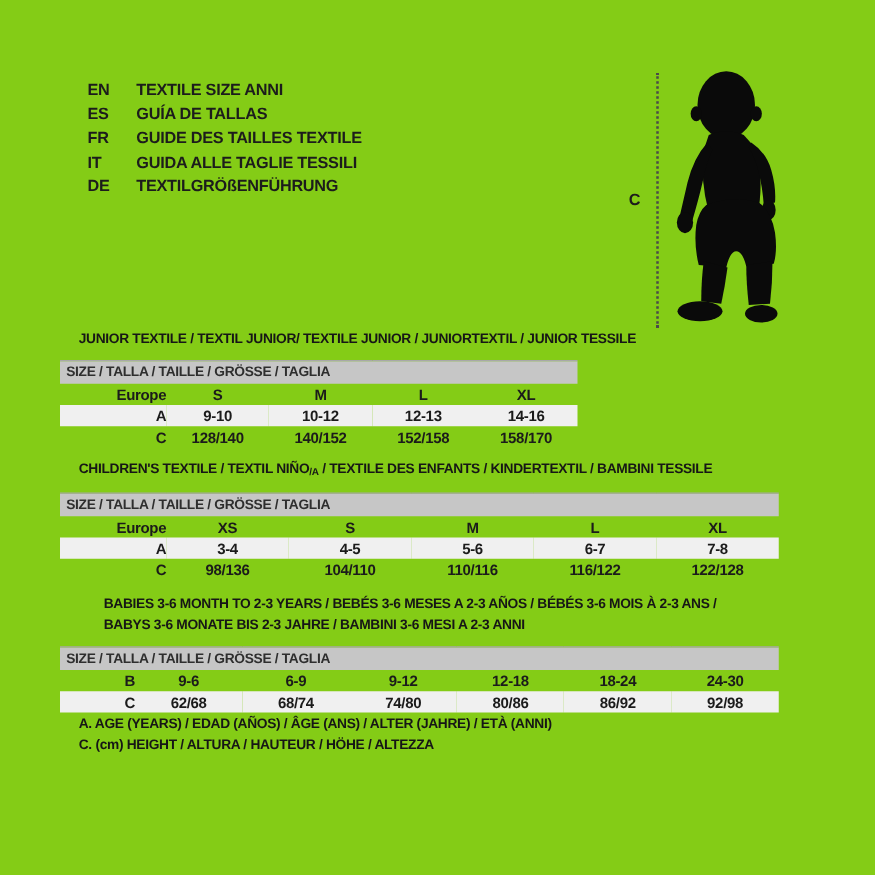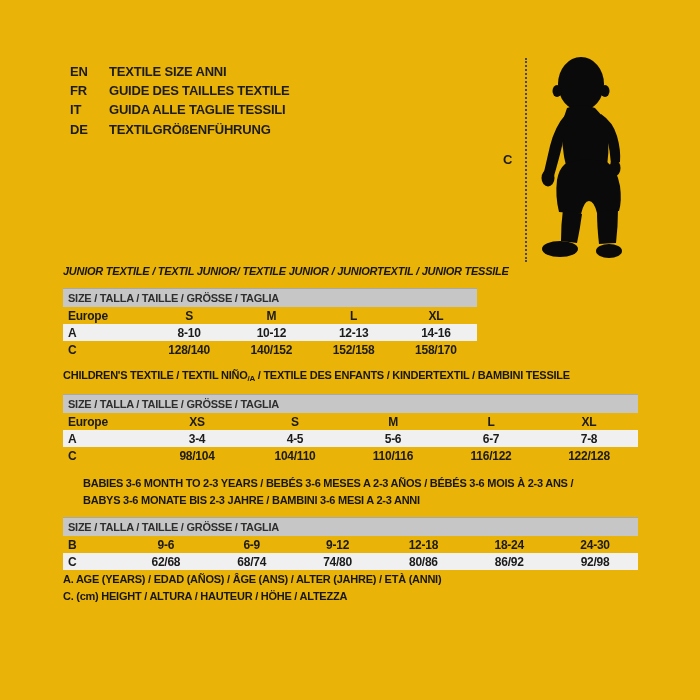--- a/index.html
+++ b/index.html
@@ -2,71 +2,75 @@
 <html><head>
 <meta charset="utf-8">
 <style>
   html,body{margin:0;padding:0;background:#ffffff;}
   body{
     width:700px;height:700px;
     font-family:"Liberation Sans", sans-serif;
     color:#1c1c1c;
     -webkit-font-smoothing:antialiased;
   }
-  .canvas{position:relative;width:700px;height:700px;background:#eab308;overflow:hidden;}
+  .canvas{position:relative;width:700px;height:700px;background:#84cc16;overflow:hidden;}
 
   
   .lang-block{position:absolute;left:70px;top:62px;}
   .lang-row{display:flex;height:19.2px;align-items:center;font-weight:bold;font-size:13px;letter-spacing:-0.2px;}
   .lang-code{width:39px;}
 
   
   .height-line{position:absolute;left:525px;top:58px;height:204px;width:0;border-left:2px dotted #4a4a4a;}
   .height-label{position:absolute;left:503px;top:152px;font-weight:bold;font-size:13px;}
   .baby-svg{position:absolute;left:537px;top:54px;}
 
   
   .section-title{position:absolute;left:63px;font-weight:bold;font-size:11px;letter-spacing:-0.25px;white-space:nowrap;color:#161616;}
   .title-sub{font-size:8px;vertical-align:-2px;}
-  #title-1{top:265px;font-style:italic;}
+  #title-1{top:265px;}
   #title-2{top:369px;text-align:right;}
   #title-3{top:475px;line-height:17px;margin-left:20px;}
 
   
-  .table-wrap{position:absolute;left:63px;}
+  .table-wrap{position:absolute;left:48px;}
   #table-1{top:288px;width:414px;}
   #table-2{top:394px;width:575px;}
   #table-3{top:517px;width:575px;}
   table.size-table{
     border-collapse:collapse;table-layout:fixed;width:100%;
     border-top:1px solid #a8a8a8;font-weight:bold;
   }
   .size-table th.band{
     background:#c6c6c6;font-size:11px;font-weight:bold;text-align:left;
     padding:3px 0 3px 5px;letter-spacing:-0.25px;color:#2e2e2e;height:12px;
   }
   .size-table td{
     font-size:12px;text-align:center;height:17px;padding:0;
     letter-spacing:-0.25px;color:#1b1b1b;
   }
-  .size-table td.rowlabel{text-align:left;padding-left:5px;}
+  .size-table td.rowlabel{text-align:right;padding-left:5px;}
   .size-table tbody tr:nth-child(even){background:#f0f0f0;}
 
   
   .legend{position:absolute;left:63px;top:571px;font-weight:bold;font-size:11px;letter-spacing:-0.25px;line-height:17px;color:#161616;}
 </style>
 </head>
 <body>
 
 <div class="canvas">
 
   <div class="lang-block">
     <div class="lang-row">
       <span class="lang-code">EN</span>
       <span class="lang-label">TEXTILE SIZE ANNI</span>
+    </div>
+    <div class="lang-row">
+      <span class="lang-code">ES</span>
+      <span class="lang-label">GUÍA DE TALLAS</span>
     </div>
     <div class="lang-row">
       <span class="lang-code">FR</span>
       <span class="lang-label">GUIDE DES TAILLES TEXTILE</span>
     </div>
     <div class="lang-row">
       <span class="lang-code">IT</span>
       <span class="lang-label">GUIDA ALLE TAGLIE TESSILI</span>
     </div>
     <div class="lang-row">
@@ -113,21 +117,21 @@
       <tbody>
         <tr>
           <td class="rowlabel">Europe</td>
           <td>S</td>
           <td>M</td>
           <td>L</td>
           <td>XL</td>
         </tr>
         <tr>
           <td class="rowlabel">A</td>
-          <td>8-10</td>
+          <td>9-10</td>
           <td>10-12</td>
           <td>12-13</td>
           <td>14-16</td>
         </tr>
         <tr>
           <td class="rowlabel">C</td>
           <td>128/140</td>
           <td>140/152</td>
           <td>152/158</td>
           <td>158/170</td>
@@ -164,21 +168,21 @@
         <tr>
           <td class="rowlabel">A</td>
           <td>3-4</td>
           <td>4-5</td>
           <td>5-6</td>
           <td>6-7</td>
           <td>7-8</td>
         </tr>
         <tr>
           <td class="rowlabel">C</td>
-          <td>98/104</td>
+          <td>98/136</td>
           <td>104/110</td>
           <td>110/116</td>
           <td>116/122</td>
           <td>122/128</td>
         </tr>
       </tbody>
     </table>
   </div>
 
   <div class="section-title" id="title-3">

